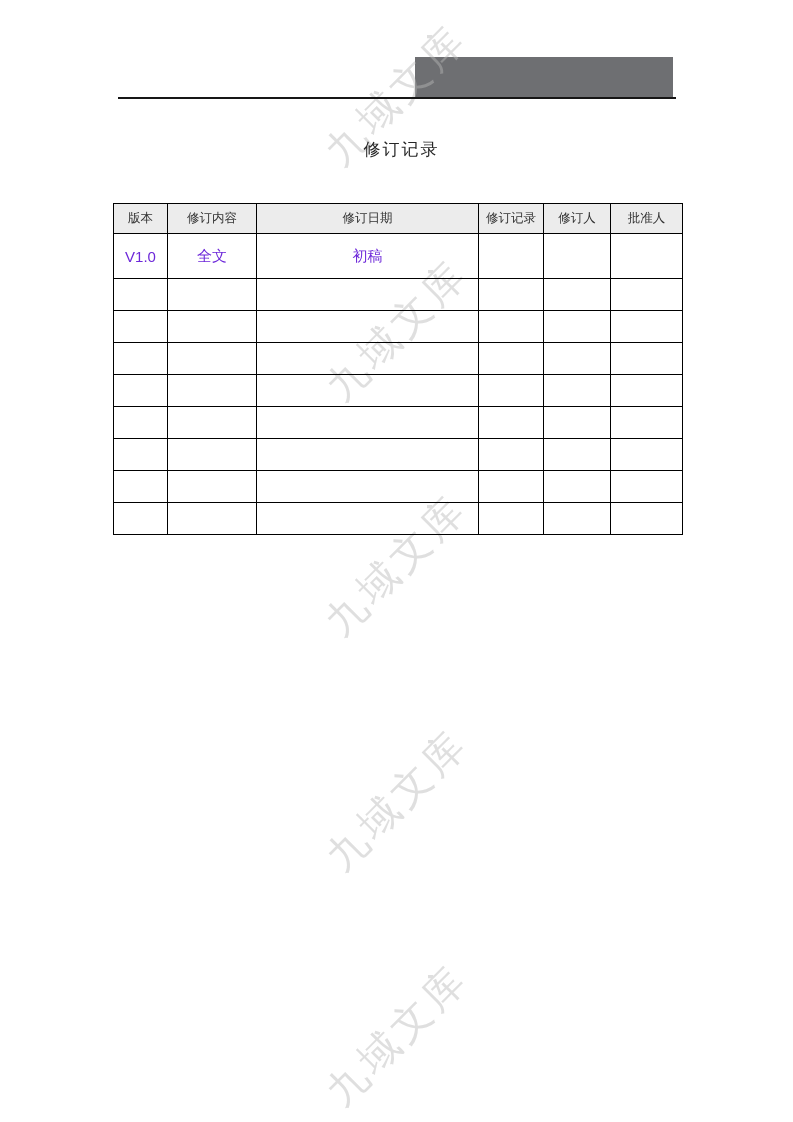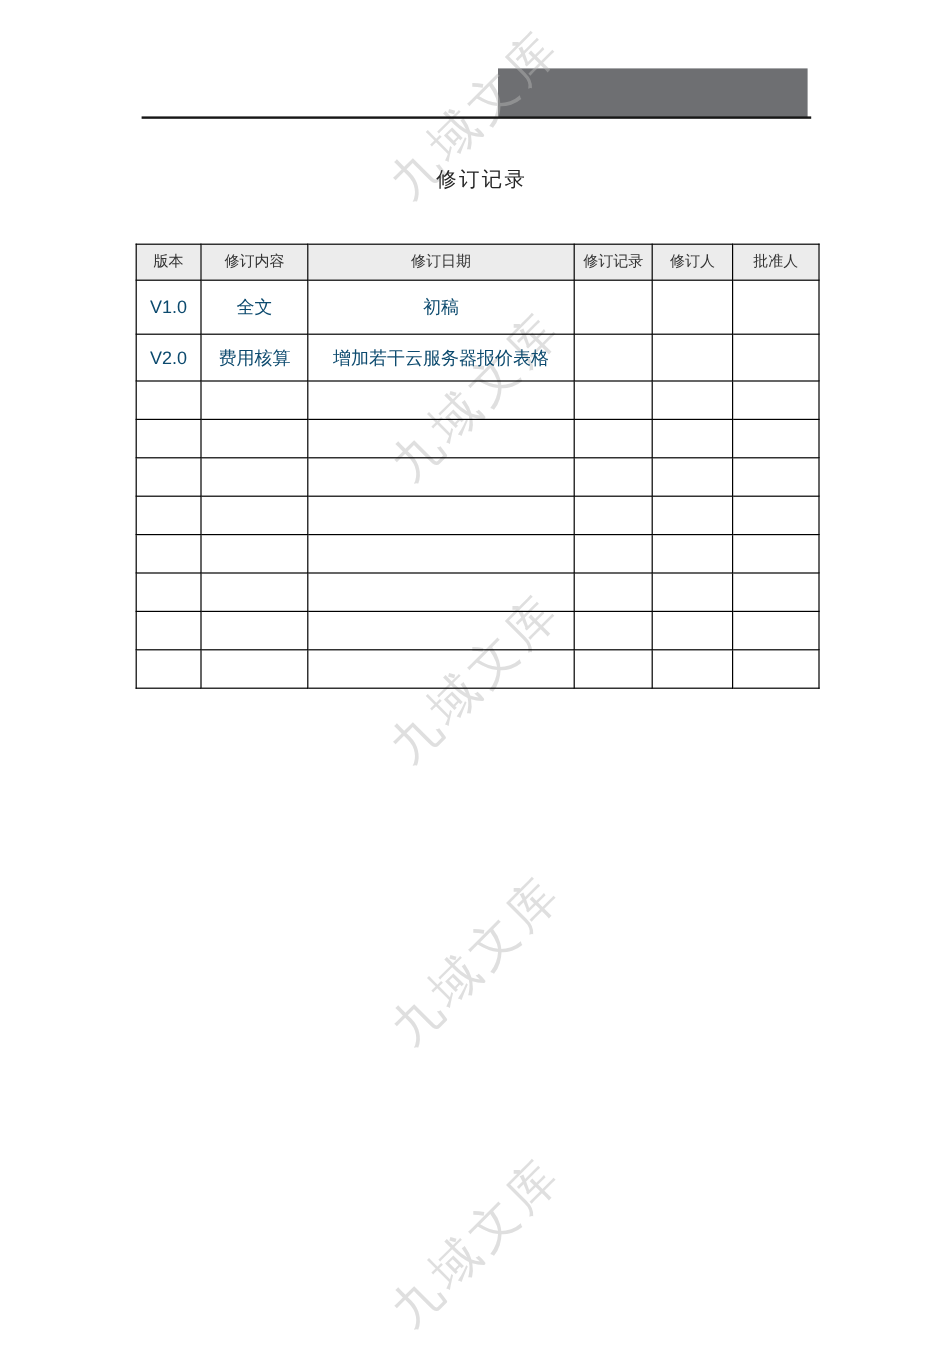--- a/index.html
+++ b/index.html
@@ -49,21 +49,21 @@
     overflow:hidden;
   }
   table.rev thead tr{height:30px;}
   table.rev th{
     background:#ececec;
     font-family:"Liberation Serif", serif;
     font-size:12.5px;font-weight:400;color:#333333;margin-left:46px;
   }
   table.rev tbody td{
     background:transparent;
-    font-size:15px;color:#0c4a6e;
+    font-size:15px;color:#6d28d9;
   }
   tr.row-v1{height:45px;}
   tr.row-v2{height:39px;}
   tr.empty-row{height:32px;}
 </style>
 </head>
 <body>
 
 <div class="header-bar"></div>
 <div class="header-rule"></div>
@@ -93,28 +93,20 @@
       <th>修订记录</th>
       <th>修订人</th>
       <th>批准人</th>
     </tr>
   </thead>
   <tbody id="rev-body">
     <tr class="row-v1">
       <td>V1.0</td>
       <td>全文</td>
       <td>初稿</td>
-      <td></td>
-      <td></td>
-      <td></td>
-    </tr>
-    <tr class="row-v2">
-      <td>V2.0</td>
-      <td>费用核算</td>
-      <td>增加若干云服务器报价表格</td>
       <td></td>
       <td></td>
       <td></td>
     </tr>
   <tr class="empty-row">
         <td></td>
         <td></td>
         <td></td>
         <td></td>
         <td></td>

